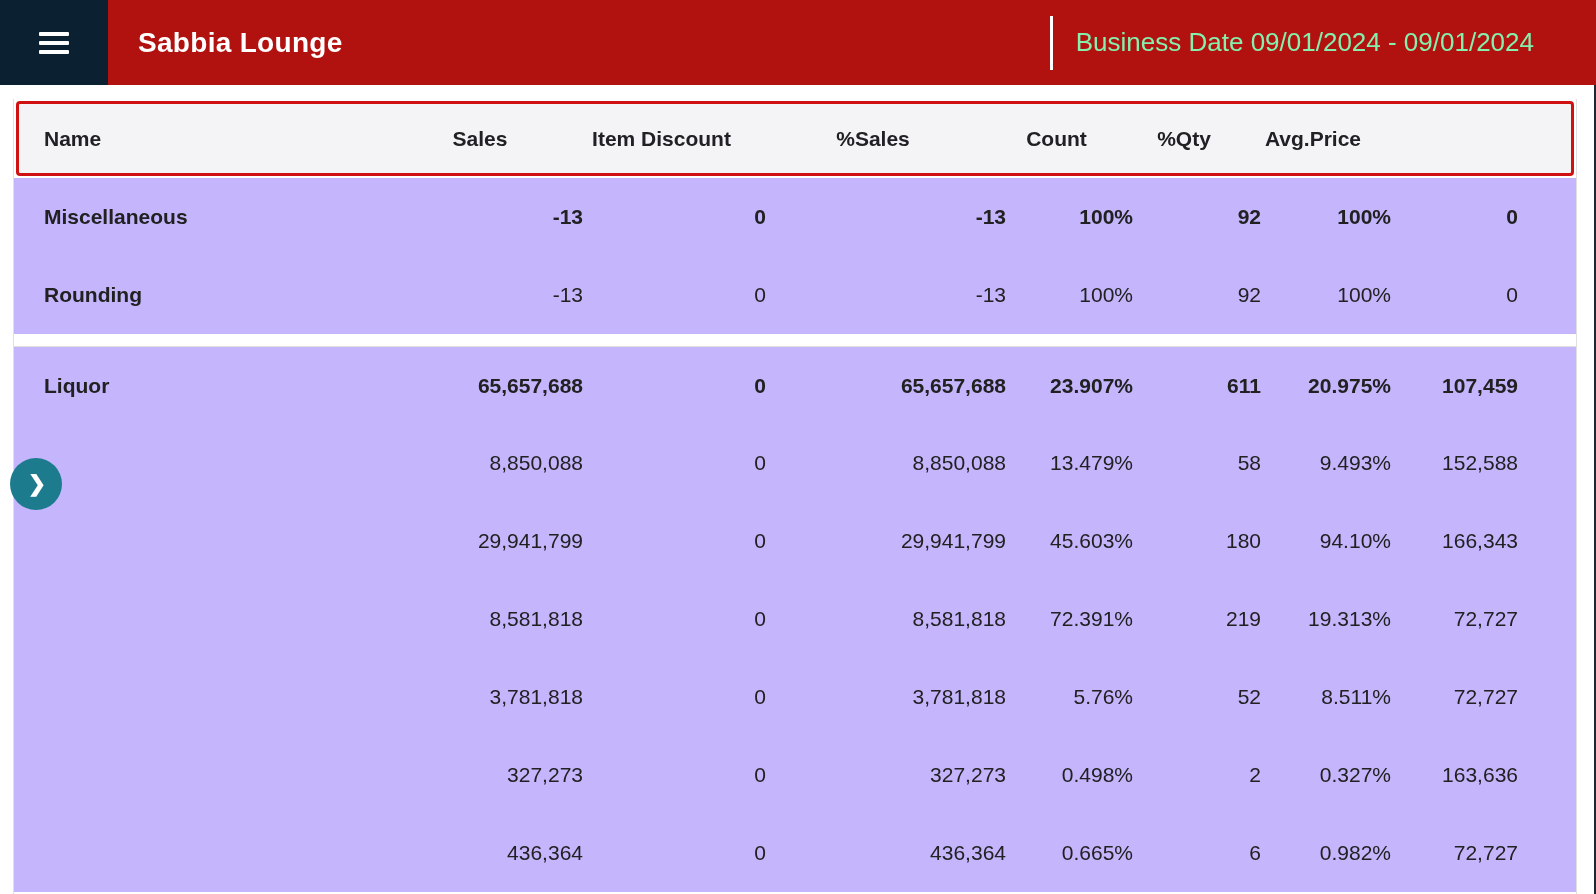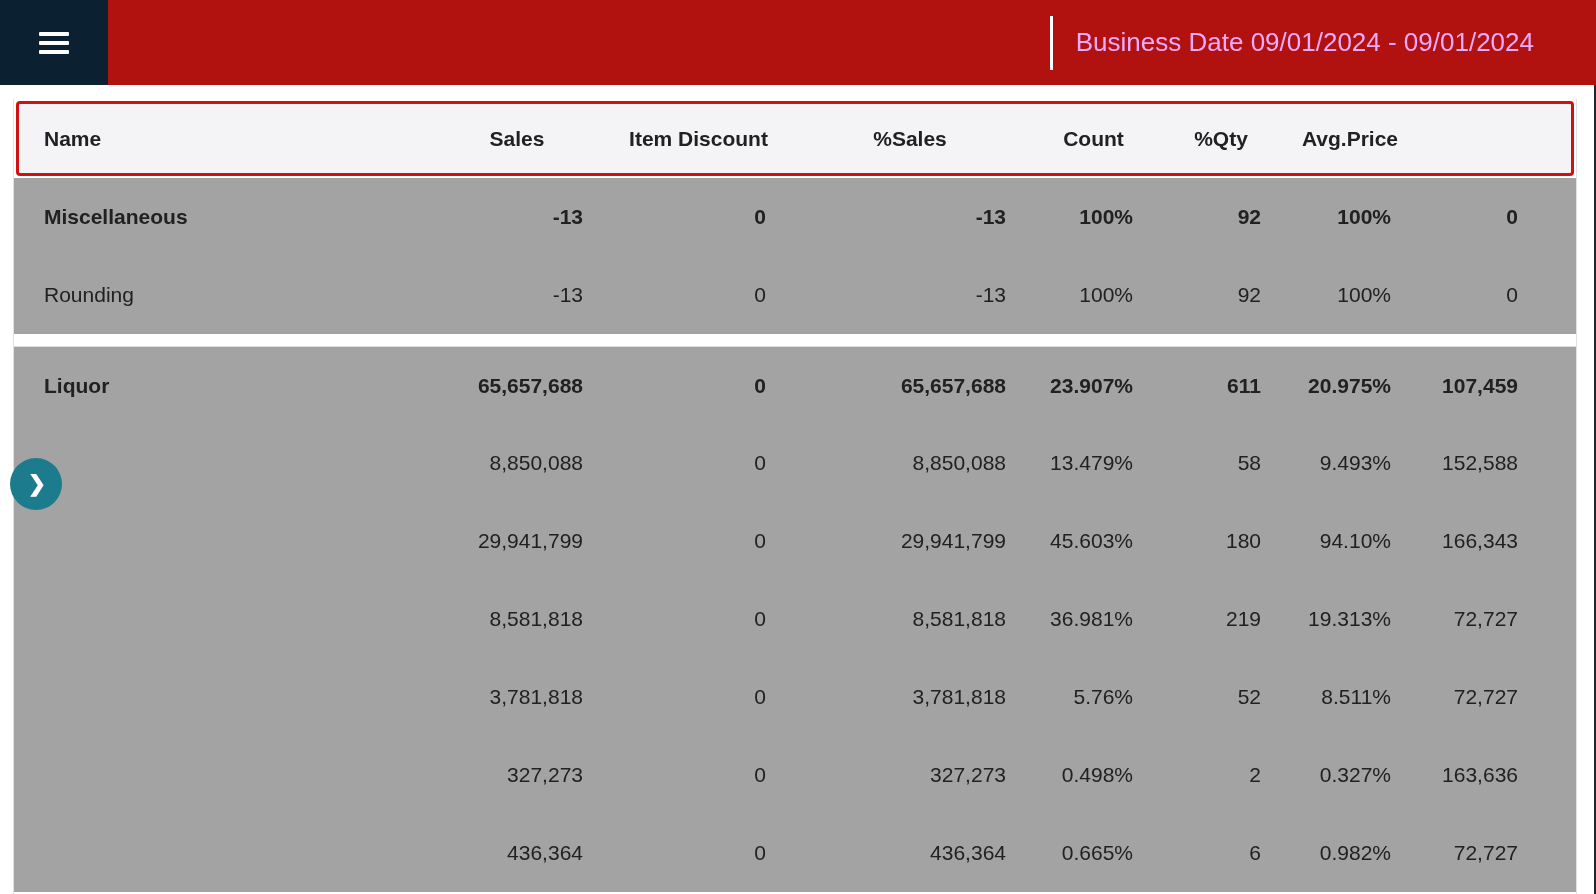--- a/index.html
+++ b/index.html
@@ -10,41 +10,41 @@
   .appbar { position:relative; width:1596px; height:85px; background:#b11210;
             display:flex; align-items:center; }
   .menu-box { width:108px; height:85px; background:#0b2030; display:flex;
               align-items:center; justify-content:center; cursor:pointer; flex:0 0 auto; }
   .hamburger { width:30px; display:flex; flex-direction:column; gap:5px; }
   .hamburger span { display:block; height:4px; background:#ffffff; border-radius:1px; }
   .appbar-title { margin-left:30px; font-size:28px; font-weight:700; color:#ffffff;
                   letter-spacing:0.3px; }
   .appbar-right { margin-left:auto; display:flex; align-items:center; padding-right:62px; }
   .appbar-divider { width:3px; height:54px; background:#ffffff; margin-right:15px; }
-  .business-date { font-size:26px; color:#f0abfc; font-weight:400; white-space:nowrap;margin-left:8px; }
+  .business-date { font-size:26px; color:#86efac; font-weight:400; white-space:nowrap;margin-left:8px; }
 
   
   .card { position:absolute; left:13px; top:99px; width:1564px; height:795px;
           background:#ffffff; border-left:1px solid #e0e0e0; border-right:1px solid #e0e0e0; }
 
   
   .grid { display:grid;
           grid-template-columns: 1fr 180px 183px 240px 127px 128px 130px 127px;
           align-items:center; }
 
   .header-box { margin:2px; height:75px; background:#f4f4f6; border:3px solid #d01111;
-                border-radius:4px; padding:0 29px 0 25px; cursor:pointer; }
+                border-radius:4px; padding:0 66px 0 25px; cursor:pointer; }
   .hcell { font-size:21px; font-weight:700; color:#202124; text-align:center; white-space:nowrap; }
   .hcell.name { text-align:left; }
 
   .tbody { width:100%; }
-  .row { height:78px; padding:0 58px 0 30px; background:#a3a3a3; }
+  .row { height:78px; padding:0 58px 0 30px; background:#c4b5fd; }
   .row.divider { border-top:1px solid #e0e0e0;margin-top:12px; }
   .cell { font-size:21px; font-weight:400; color:#212121; text-align:right; white-space:nowrap; }
-  .cell.name { text-align:left; }
+  .cell.name { text-align:left;font-weight:bold; }
   .row.bold .cell { font-weight:700; }
 
   
   .fab { position:absolute; left:10px; top:458px; width:52px; height:52px;
          border-radius:50%; background:#1d7b8e; display:flex; align-items:center;
          justify-content:center; cursor:pointer; z-index:5; border:none; }
   .fab .chev { color:#ffffff; font-size:22px; font-weight:700; line-height:1;
                transform:translateX(1px); }
 
   
@@ -55,20 +55,21 @@
 <body>
 
 <header class="appbar">
   <div class="menu-box">
     <div class="hamburger">
       <span></span>
         <span></span>
         <span></span>
     </div>
   </div>
+  <div class="appbar-title">Sabbia Lounge</div>
   <div class="appbar-right">
     <div class="appbar-divider"></div>
     <div class="business-date">Business Date 09/01/2024 - 09/01/2024</div>
   </div>
 </header>
 
 <section class="card">
 
   <div class="header-box grid">
     <div class="hcell name">Name</div>
@@ -129,21 +130,21 @@
         <div class="cell">45.603%</div>
         <div class="cell">180</div>
         <div class="cell">94.10%</div>
         <div class="cell">166,343</div>
       </div>
       <div class="row grid">
         <div class="cell name"></div>
         <div class="cell">8,581,818</div>
         <div class="cell">0</div>
         <div class="cell">8,581,818</div>
-        <div class="cell">36.981%</div>
+        <div class="cell">72.391%</div>
         <div class="cell">219</div>
         <div class="cell">19.313%</div>
         <div class="cell">72,727</div>
       </div>
       <div class="row grid">
         <div class="cell name"></div>
         <div class="cell">3,781,818</div>
         <div class="cell">0</div>
         <div class="cell">3,781,818</div>
         <div class="cell">5.76%</div>

